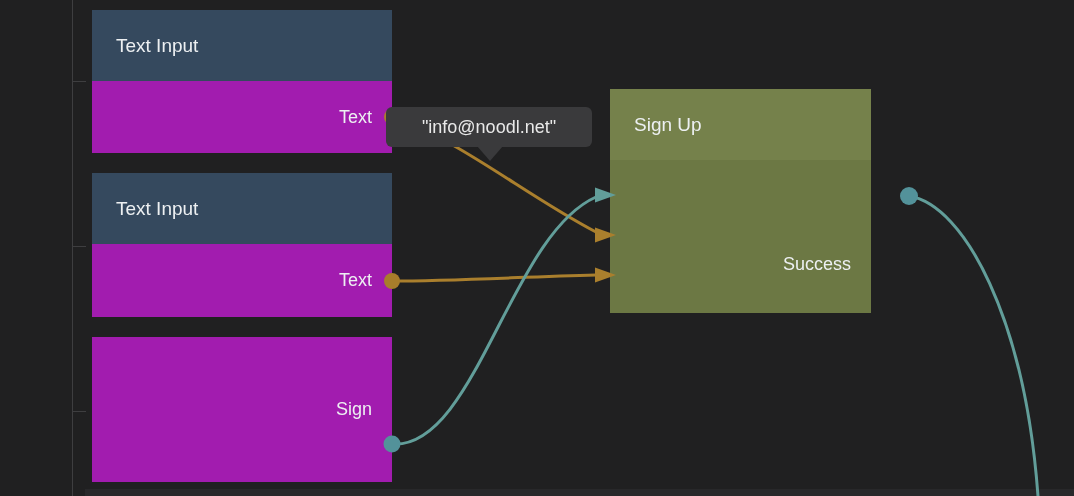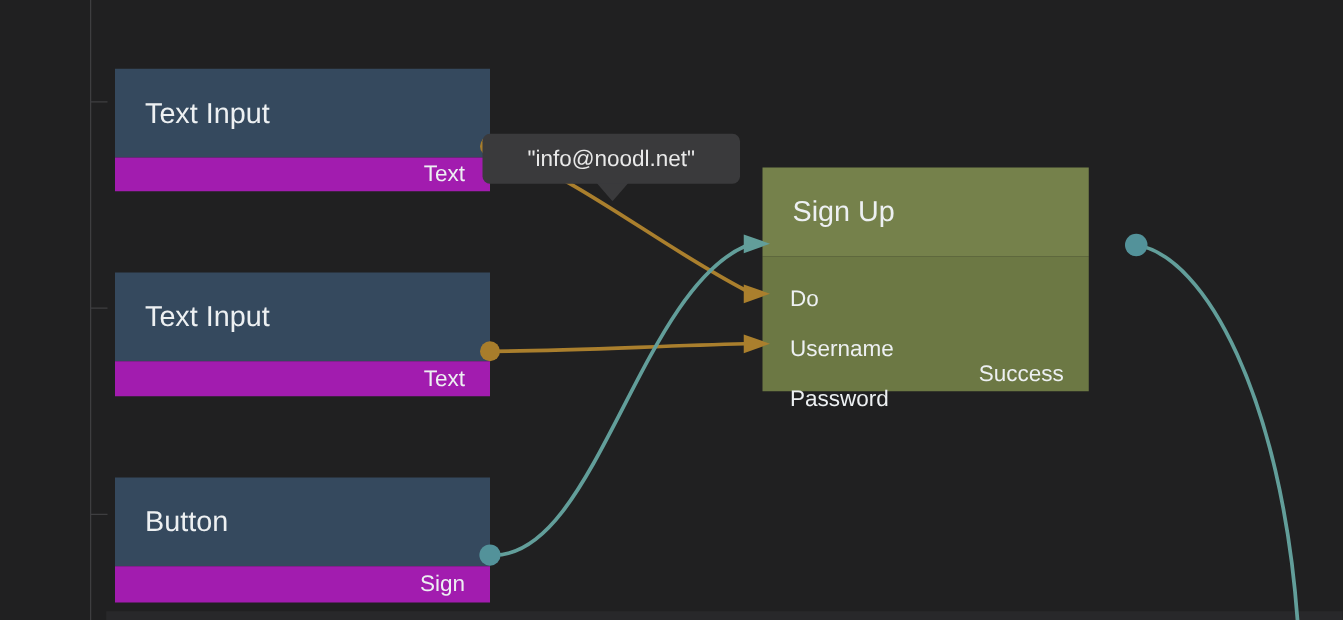--- a/index.html
+++ b/index.html
@@ -29,42 +29,41 @@
   
   .node {
     position: absolute; width: 300px;
     display: flex; flex-direction: column;
     color: #edf0f2;
   }
   .node-header {
     height: 71px; flex: 0 0 71px;
     display: flex; align-items: center;
     padding-left: 24px;
-    font-size: 23px;
-    margin-top: 45px;
+    font-size: 19px;
   }
   .node-body { flex: 1 1 auto; position: relative; }
 
   .node.blue .node-header { background: #35495e; }
   .node.blue .node-body   { background: #a21caf; }
   .node.olive .node-header { background: #75814b; }
   .node.olive .node-body   { background: #6c7844; }
 
   .out-row {
     position: absolute; inset: 0;
     display: flex; align-items: center; justify-content: flex-end;
     padding-right: 20px;
     font-size: 18px;
   }
 
   
   .in-list { position: absolute; left: 22px; top: 14px; }
   .in-row { height: 40px; display: flex; align-items: center; font-size: 18px; }
   .signup-out {
-    position: absolute; right: 20px; top: 82px;
+    position: absolute; right: 20px; top: 92px;
     font-size: 18px; line-height: 24px;
   }
 
   
   svg.wires { position: absolute; left: 0; top: 0; width: 1074px; height: 496px; pointer-events: none; }
   svg.wires * { pointer-events: auto; }
   .wire { fill: none; stroke-width: 3; stroke-linecap: round; }
   .wire.orange { stroke: #aa7f2d; }
   .wire.teal   { stroke: #629e9a; }
 
@@ -104,46 +103,32 @@
       <span>Text Input</span>
     </div>
     <div class="node-body">
       <div class="out-row">
         <span>Text</span>
       </div>
     </div>
   </div>
 
   <div class="node blue" style="left:92px; top:337px; height:145px">
-    <div class="node-header">
-      <span>Button</span>
-    </div>
     <div class="node-body">
       <div class="out-row">
         <span>Sign</span>
       </div>
     </div>
   </div>
 
   <div class="node olive" style="left:610px; top:89px; width:261px; height:224px">
     <div class="node-header">
       <span>Sign Up</span>
     </div>
     <div class="node-body">
-      <div class="in-list">
-        <div class="in-row">
-          <span>Do</span>
-        </div>
-        <div class="in-row">
-          <span>Username</span>
-        </div>
-        <div class="in-row">
-          <span>Password</span>
-        </div>
-      </div>
       <div class="signup-out">
         <span>Success</span>
       </div>
     </div>
   </div>
 
   <svg class="wires" viewBox="0 0 1074 496">
 
     <polygon points="477,146 503,146 490,161" fill="#3a3a3c"></polygon>
 

